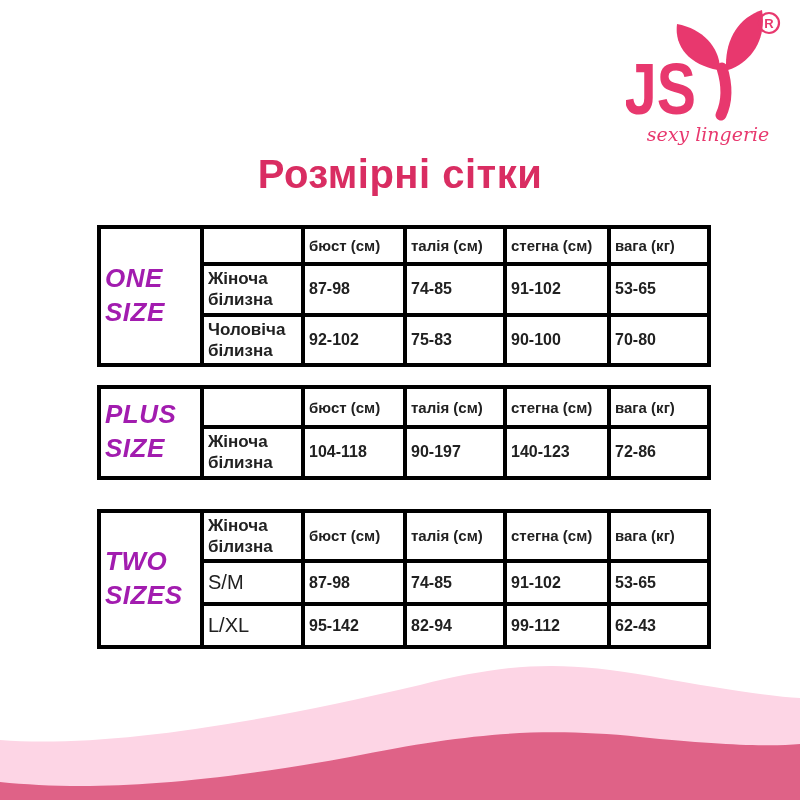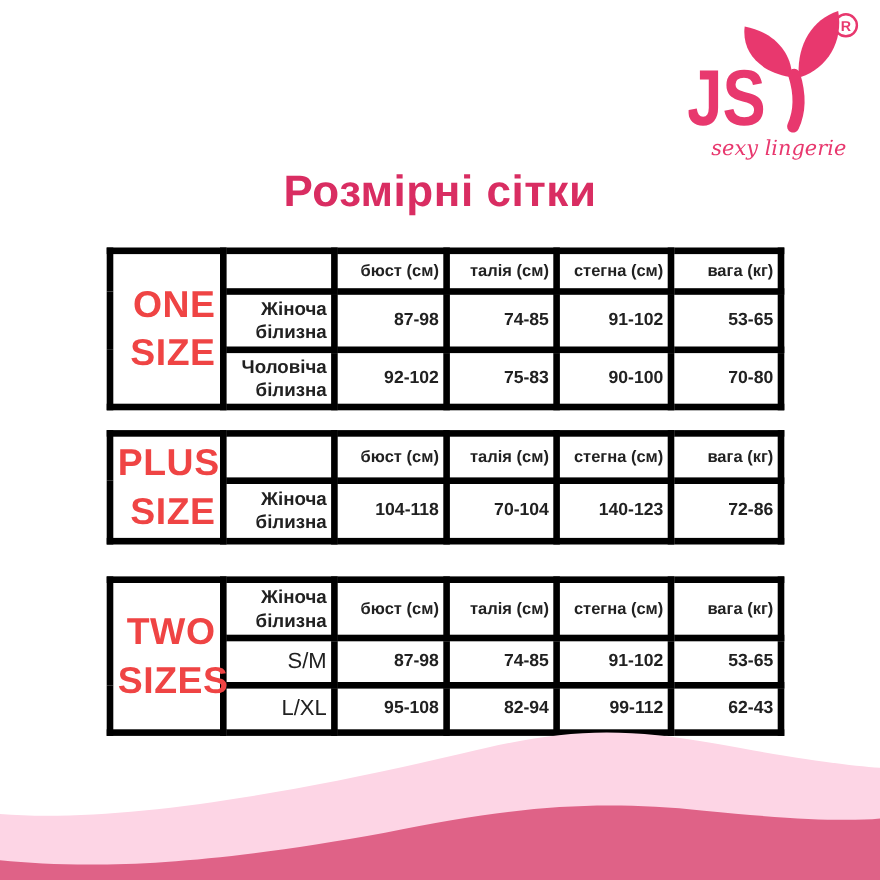--- a/index.html
+++ b/index.html
@@ -16,22 +16,22 @@
   
   .title {
     position:absolute; top:152px; left:0; width:100%;
     text-align:center; font-size:40px; font-weight:bold; color:#d92d62;
     letter-spacing:0.5px;
   }
 
   
   .tables { position:absolute; top:225px; left:97px; width:610px; }
   table.size-table { border-collapse:collapse; table-layout:fixed; width:610px; background:#fff; }
-  table.size-table td, table.size-table th { border:6px solid #000000; text-align:right; vertical-align:middle; padding:2px 4px; }
-  .label-cell { font-size:34px; font-weight:bold; color:#ef4444; line-height:1.3; letter-spacing:0.5px; }
+  table.size-table td, table.size-table th { border:4px solid #000000; text-align:left; vertical-align:middle; padding:2px 4px; }
+  .label-cell { font-size:26px; font-weight:bold; color:#a21caf; line-height:1.3; letter-spacing:0.5px;font-style:italic; }
   .corner-cell { font-size:17px; font-weight:bold; line-height:1.25; }
   .head-cell { font-size:15px; font-weight:bold; }
   .name-cell { font-size:17px; font-weight:bold; line-height:1.25; }
   .val-cell { font-size:16px; font-weight:bold; }
   .t1 .head-row { height:37px; } .t1 .data-row { height:48px; }
   .t2 { margin-top:18px; } .t2 .head-row { height:40px; } .t2 .data-row { height:43px; }
   .t3 { margin-top:29px; } .t3 .head-row { height:44px; } .t3 .data-row { height:43px; }
   .t3 .name-cell { font-weight:normal; font-size:20px;margin-left:48px; }
 
   
@@ -115,21 +115,21 @@
           <td class="label-cell" rowspan="2">PLUS SIZE</td>
           <td class="corner-cell"></td>
           <th class="head-cell">бюст (см)</th>
           <th class="head-cell">талія (см)</th>
           <th class="head-cell">стегна (см)</th>
           <th class="head-cell">вага (кг)</th>
         </tr>
         <tr class="data-row">
           <td class="name-cell">Жіноча білизна</td>
           <td class="val-cell">104-118</td>
-          <td class="val-cell">70-104</td>
+          <td class="val-cell">90-197</td>
           <td class="val-cell">140-123</td>
           <td class="val-cell">72-86</td>
         </tr>
       </tbody>
     </table>
 
     <table class="size-table t3">
       <colgroup>
           <col style="width:103px">
           <col style="width:101px">
@@ -149,21 +149,21 @@
         </tr>
         <tr class="data-row">
           <td class="name-cell">S/M</td>
           <td class="val-cell">87-98</td>
           <td class="val-cell">74-85</td>
           <td class="val-cell">91-102</td>
           <td class="val-cell">53-65</td>
         </tr>
         <tr class="data-row">
           <td class="name-cell">L/XL</td>
-          <td class="val-cell">95-108</td>
+          <td class="val-cell">95-142</td>
           <td class="val-cell">82-94</td>
           <td class="val-cell">99-112</td>
           <td class="val-cell">62-43</td>
         </tr>
       </tbody>
     </table>
 
   </div>
 
   <svg class="waves" viewBox="0 0 800 180" preserveAspectRatio="none" aria-hidden="true">

